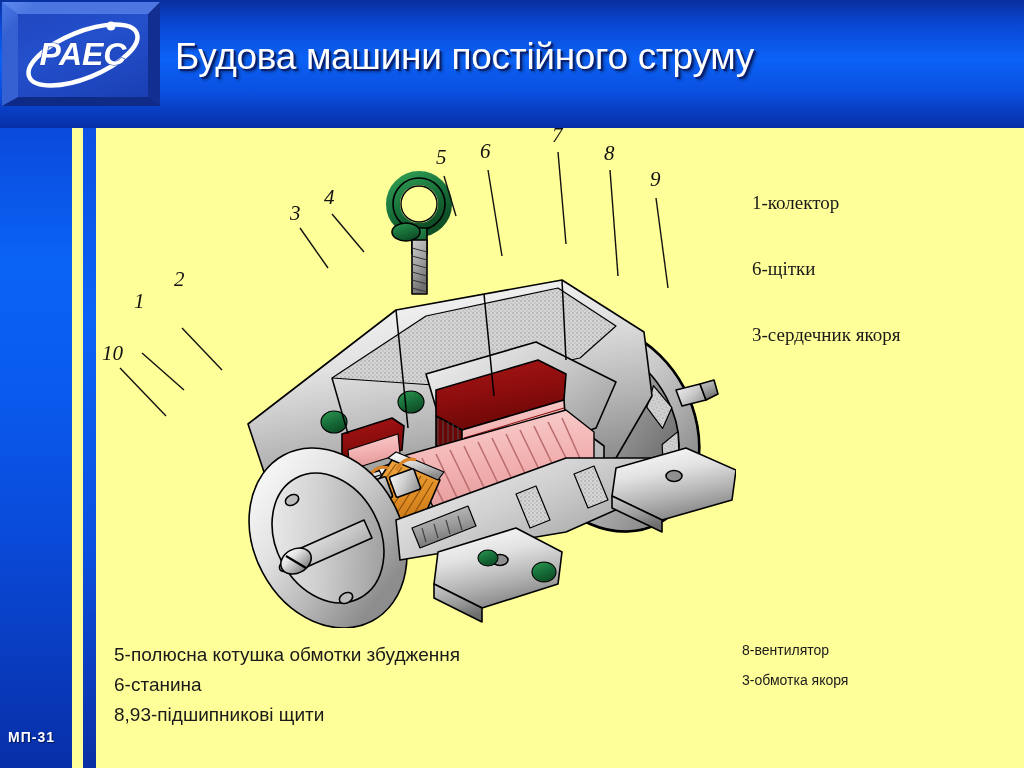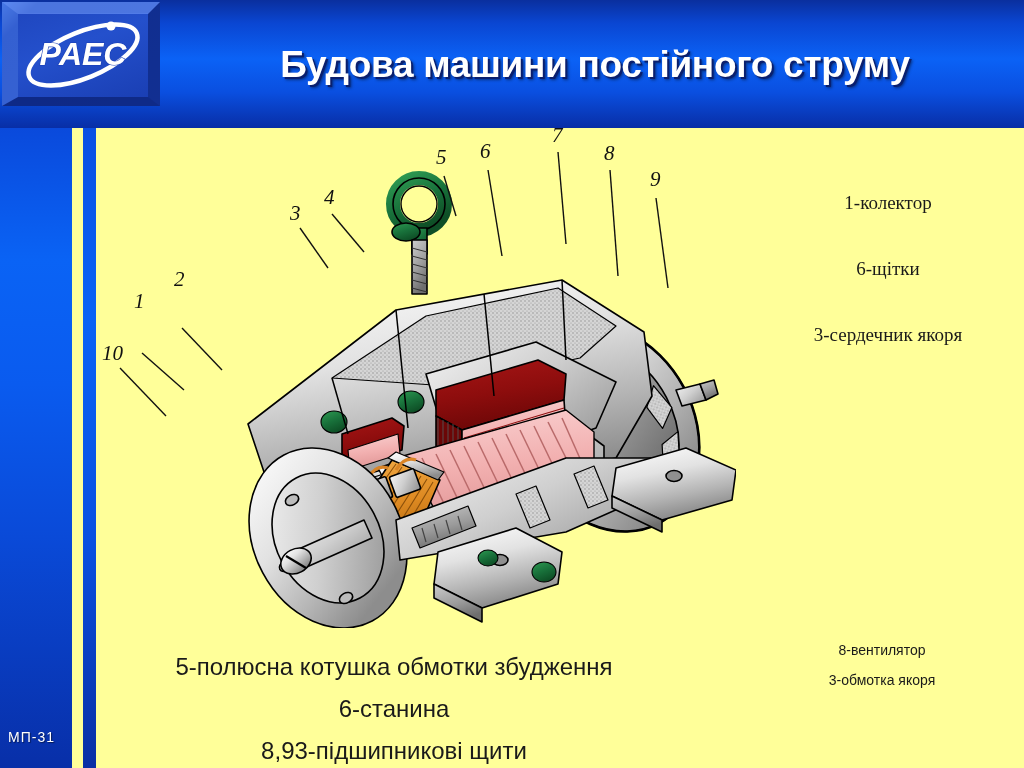--- a/index.html
+++ b/index.html
@@ -2,21 +2,21 @@
 <html lang="uk"><head>
 <meta charset="utf-8">
 <title>Будова машини постійного струму</title>
 <style>
   html,body{margin:0;padding:0;}
   body{
     width:1024px;height:768px;overflow:hidden;
     font-family:"Liberation Sans","DejaVu Sans",sans-serif;
     background:#ffff99;
   }
-  #slide{position:relative;width:1024px;height:768px;overflow:hidden;background:#3b82f6;text-align:center;}
+  #slide{position:relative;width:1024px;height:768px;overflow:hidden;background:#3b82f6;}
 
   
   .sidebar-blue{
     position:absolute;left:0;top:0;width:72px;height:768px;
     background:linear-gradient(180deg,#0b36b4 0%,#0a46d8 14%,#0a63f5 34%,#0a5bef 50%,#0a4ad8 70%,#082fa8 100%);
   }
   .sidebar-stripe-yellow{
     position:absolute;left:72px;top:125px;width:11px;height:643px;background:#ffff99;
   }
   .sidebar-stripe-blue{
@@ -49,51 +49,50 @@
     border-left:16px solid rgba(90,135,240,.45);
     border-right:12px solid rgba(10,30,110,.55);
     border-bottom:9px solid rgba(8,25,100,.6);
     box-sizing:border-box;
   }
   .logo-svg{position:absolute;left:0;top:0;}
 
   .slide-title{
     position:absolute;left:175px;top:36px;width:840px;
     color:#ffffff;
-    font-size:37px;font-weight:bold;
+    font-size:37px;font-weight:normal;
     letter-spacing:-0.3px;
     white-space:nowrap;
     text-shadow:2px 2px 0 #0a1f6e, 3px 3px 3px rgba(0,0,0,.45);
-    margin-top:8px;
   }
 
   
   .footer-tag{
     position:absolute;left:8px;top:729px;
-    color:#ffffff;font-size:14px;font-weight:normal;letter-spacing:1px;
+    color:#ffffff;font-size:14px;font-weight:bold;letter-spacing:1px;
     text-shadow:1px 1px 1px rgba(0,0,0,.5);
   }
 
   
   .content{
     position:absolute;left:96px;top:128px;width:928px;height:640px;background:#ffff99;
   }
 
   
   .legend-right{
     position:absolute;left:752px;top:192px;width:272px;font-family:Liberation Serif, serif;
   }
   .legend-right .li{
     color:#1a1a1a;font-size:19px;margin-bottom:44px;white-space:nowrap;
   }
   .legend-bottom-left{
     position:absolute;left:114px;top:640px;width:560px;
   }
   .legend-bottom-left .li{
-    color:#1a1a1a;font-size:24px;line-height:30px;white-space:nowrap;margin-top:12px;
+    color:#1a1a1a;font-size:19px;line-height:30px;white-space:nowrap;
   }
   .legend-bottom-right{
     position:absolute;left:742px;top:635px;width:280px;
   }
   .legend-bottom-right .li{
     color:#1a1a1a;font-size:14px;line-height:30px;white-space:nowrap;
   }
 
   
   .illustration{

